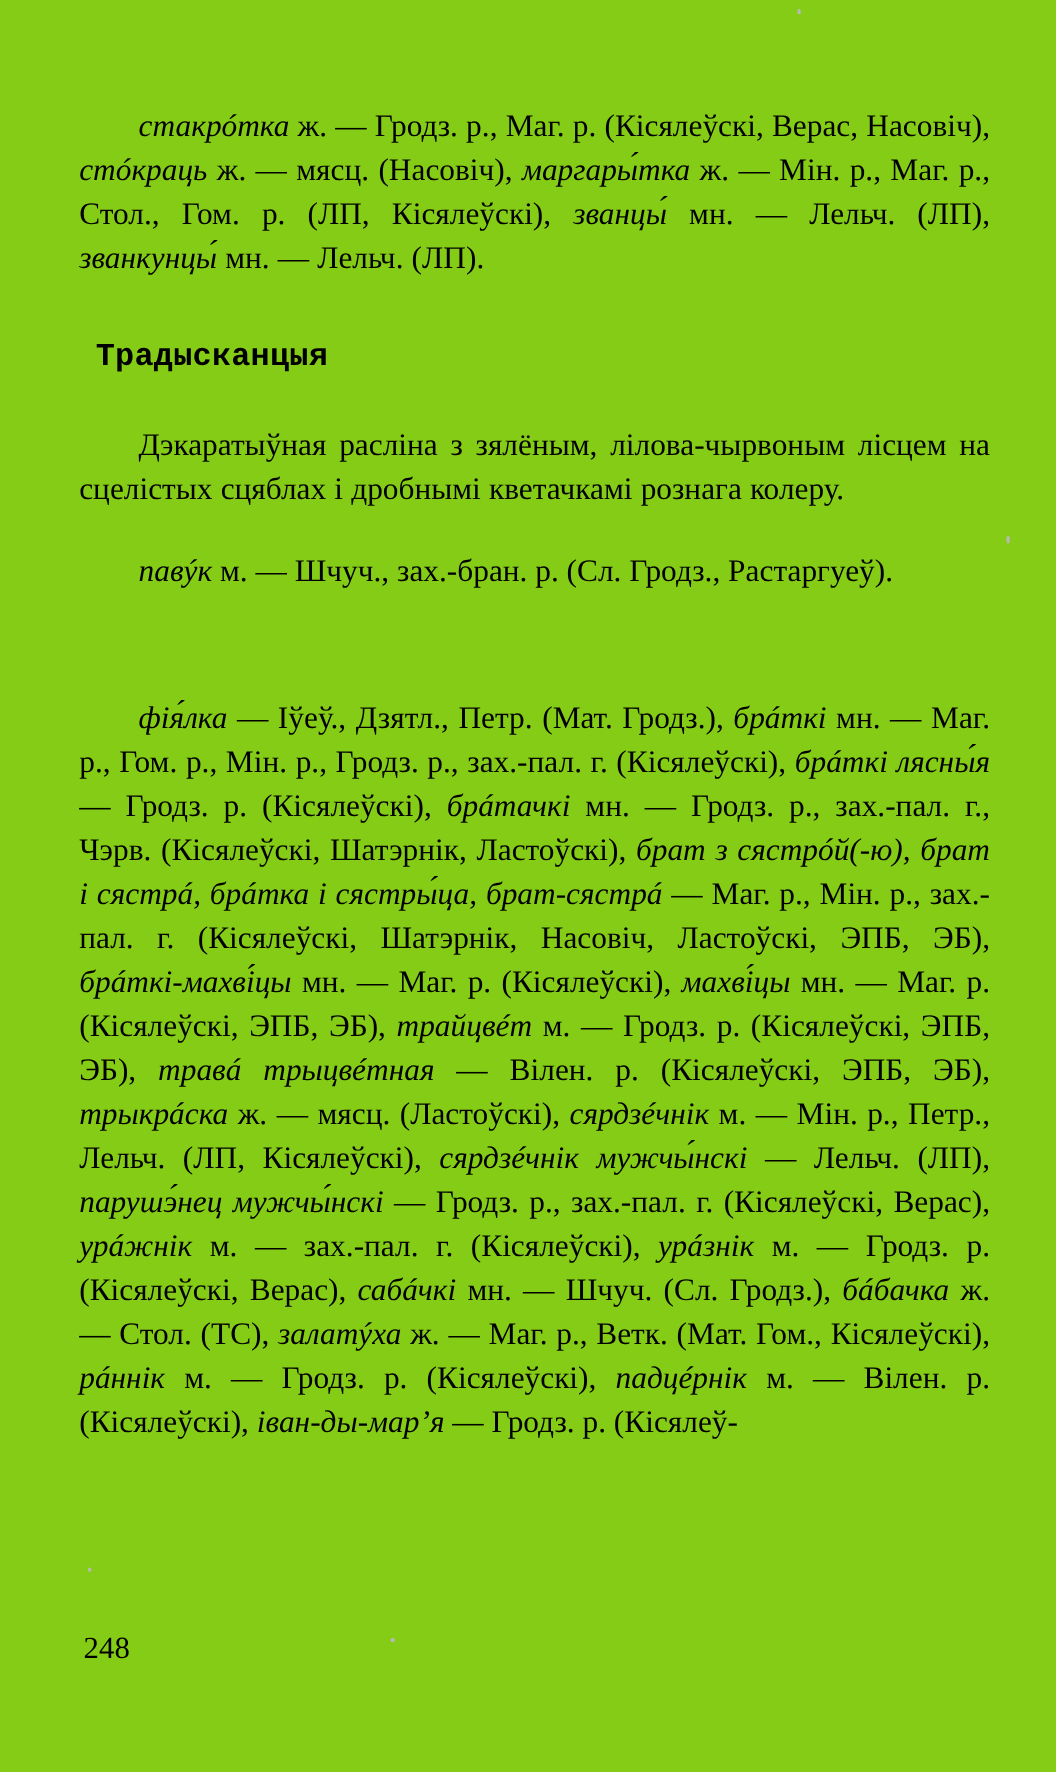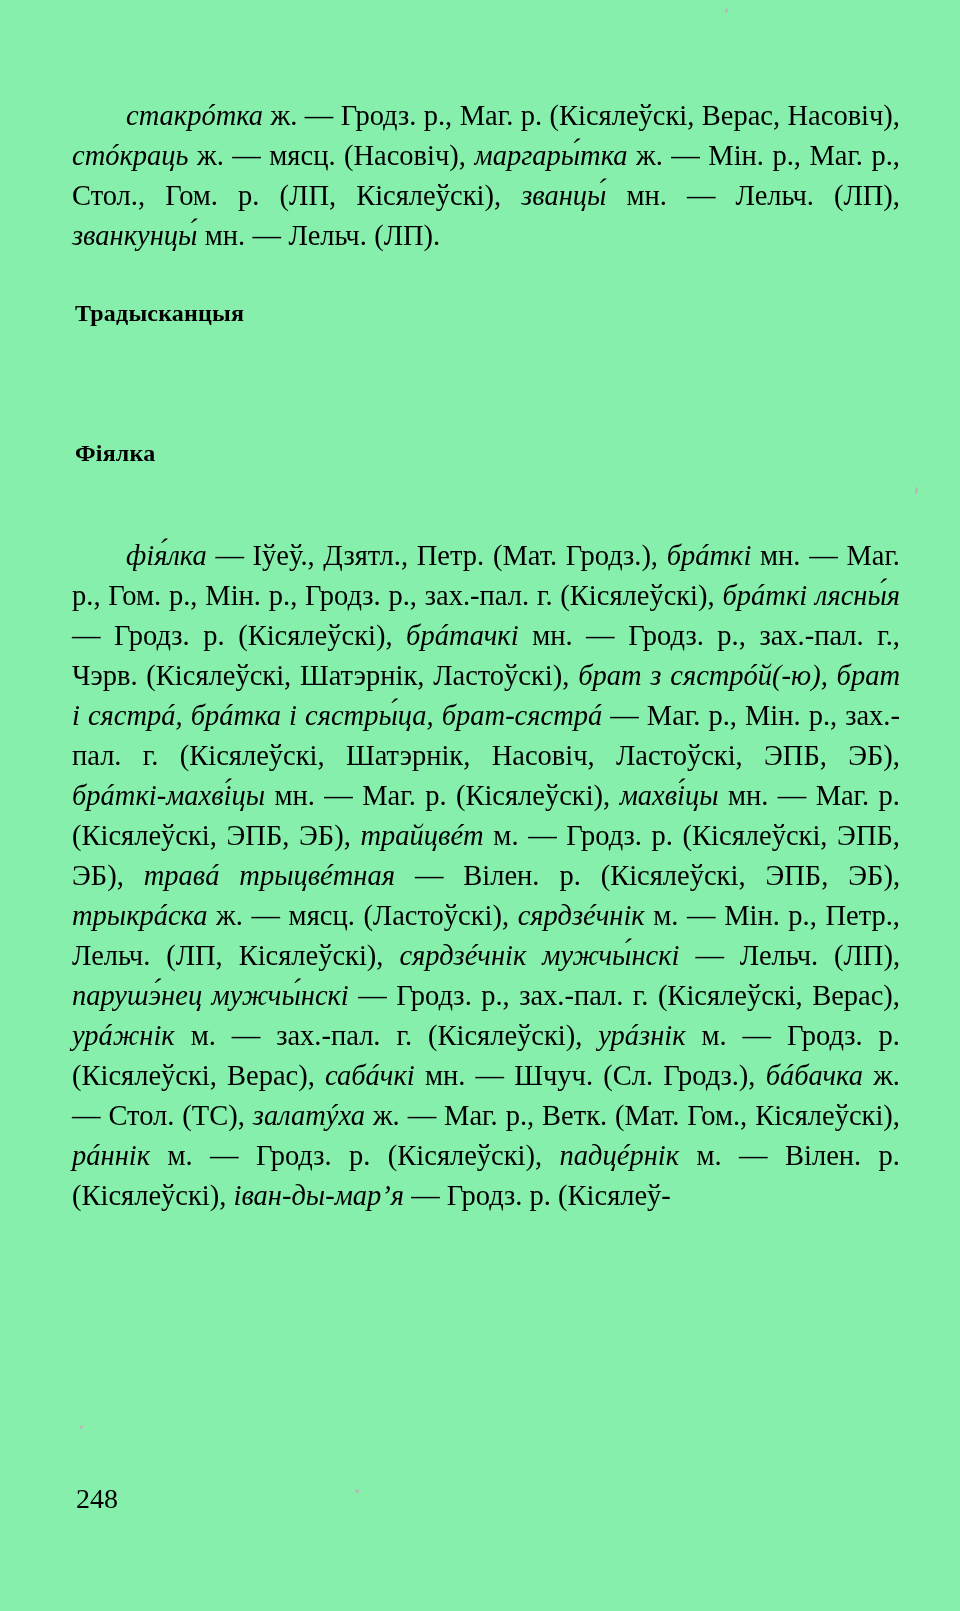--- a/index.html
+++ b/index.html
@@ -13,21 +13,21 @@
     position: relative;
     font-family: "Liberation Serif", "DejaVu Serif", serif;
     color: #000000;
     overflow: hidden;
   }
 
   
   .page {
     position: absolute;
     inset: 0;
-    background: #86efac;
+    background: #84cc16;
   }
 
   .text-block {
     position: absolute;
     left: 72px;
     top: 96px;
     width: 828px;
   }
 
   
@@ -47,26 +47,26 @@
 
   .entry {
     font-size: 28.5px;
     line-height: 40px;
     text-align: justify;
     margin: 0;
     text-indent: 54px;
   }
 
   h2.section-heading {
-    font-size: 24px;
+    font-size: 29px;
     line-height: 40px;
     font-weight: bold;
-    margin: 3px;
+    margin: 15px;
     letter-spacing: 0.2px;
-    font-family: Liberation Serif, serif;
+    font-family: Liberation Mono, monospace;
   }
 
   .gap-sm { height: 26px; }
   .gap-md { height: 34px; }
 
   i, .it { font-style: italic; }
 
   
   .folio {
     position: absolute;
@@ -102,27 +102,28 @@
   <div class="text-block">
 
     <p class="para indent"><i>стакрóтка</i><span> ж. — Гродз. р., Маг. р. (Кісялеўскі, Верас, Насовіч), </span><i>стóкраць</i><span> ж. — мясц. (Насовіч), </span><i>маргары́тка</i><span> ж. — Мін. р., Маг. р., Стол., Гом. р. (ЛП, Кісялеўскі), </span><i>званцы́</i><span> мн. — Лельч. (ЛП), </span><i>званкунцы́</i><span> мн. — Лельч. (ЛП).</span></p>
 
     <div class="gap-md"></div>
 
     <h2 class="section-heading">Традысканцыя</h2>
 
     <div class="gap-sm"></div>
 
+    <p class="para indent">Дэкаратыўная расліна з зялёным, лілова-чырвоным лісцем на сцелістых сцяблах і дробнымі кветачкамі рознага колеру.</p>
 
     <div class="gap-md"></div>
 
+    <p class="entry"><i>павýк</i><span> м. — Шчуч., зах.-бран. р. (Сл. Гродз., Растаргуеў).</span></p>
 
     <div class="gap-md"></div>
 
-    <h2 class="section-heading">Фіялка</h2>
 
     <div class="gap-sm"></div>
 
 
     <div class="gap-md"></div>
 
     <p class="entry"><i>фія́лка</i><span> — Іўеў., Дзятл., Петр. (Мат. Гродз.), </span><i>брáткі</i><span> мн. — Маг. р., Гом. р., Мін. р., Гродз. р., зах.-пал. г. (Кісялеўскі), </span><i>брáткі лясны́я</i><span> — Гродз. р. (Кісялеўскі), </span><i>брáтачкі</i><span> мн. — Гродз. р., зах.-пал. г., Чэрв. (Кісялеўскі, Шатэрнік, Ластоўскі), </span><i>брат з сястрóй(-ю), брат і сястрá, брáтка і сястры́ца, брат-сястрá</i><span> — Маг. р., Мін. р., зах.-пал. г. (Кісялеўскі, Шатэрнік, Насовіч, Ластоўскі, ЭПБ, ЭБ), </span><i>брáткі-махві́цы</i><span> мн. — Маг. р. (Кісялеўскі), </span><i>махві́цы</i><span> мн. — Маг. р. (Кісялеўскі, ЭПБ, ЭБ), </span><i>трайцвéт</i><span> м. — Гродз. р. (Кісялеўскі, ЭПБ, ЭБ), </span><i>травá трыцвéтная</i><span> — Вілен. р. (Кісялеўскі, ЭПБ, ЭБ), </span><i>трыкрáска</i><span> ж. — мясц. (Ластоўскі), </span><i>сярдзéчнік</i><span> м. — Мін. р., Петр., Лельч. (ЛП, Кісялеўскі), </span><i>сярдзéчнік мужчы́нскі</i><span> — Лельч. (ЛП), </span><i>парушэ́нец мужчы́нскі</i><span> — Гродз. р., зах.-пал. г. (Кісялеўскі, Верас), </span><i>урáжнік</i><span> м. — зах.-пал. г. (Кісялеўскі), </span><i>урáзнік</i><span> м. — Гродз. р. (Кісялеўскі, Верас), </span><i>сабáчкі</i><span> мн. — Шчуч. (Сл. Гродз.), </span><i>бáбачка</i><span> ж. — Стол. (ТС), </span><i>залатýха</i><span> ж. — Маг. р., Ветк. (Мат. Гом., Кісялеўскі), </span><i>рáннік</i><span> м. — Гродз. р. (Кісялеўскі), </span><i>падцéрнік</i><span> м. — Вілен. р. (Кісялеўскі), </span><i>іван-ды-мар’я</i><span> — Гродз. р. (Кісялеў-</span></p>
 
   </div>
 

